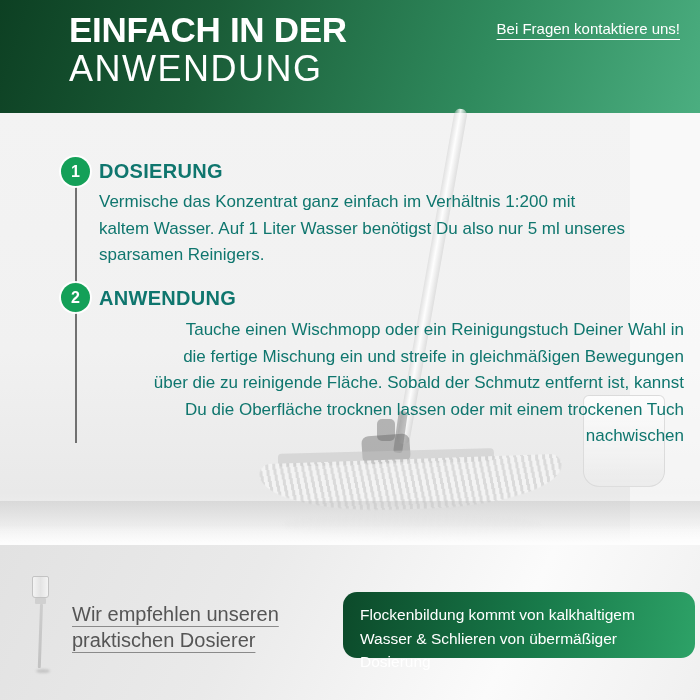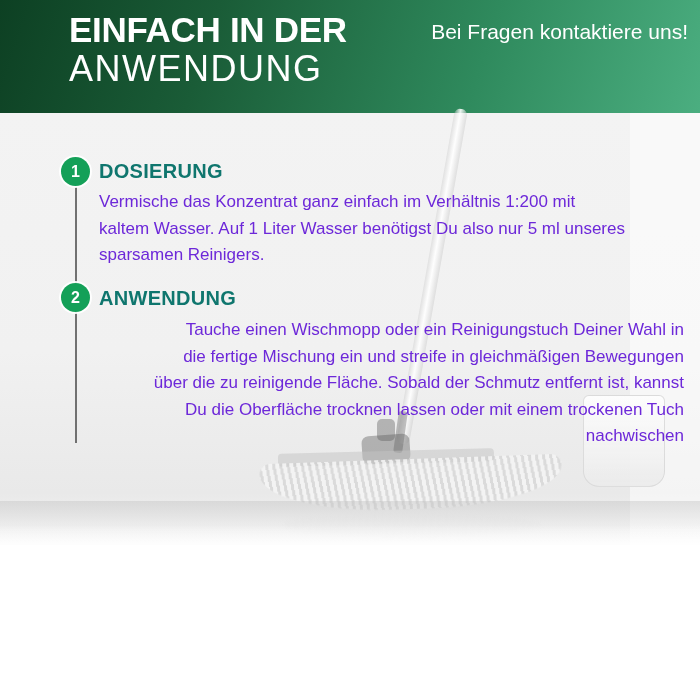--- a/index.html
+++ b/index.html
@@ -9,22 +9,22 @@
   }
   
   .header{
     position:absolute;left:0;top:0;width:700px;height:113px;
     background:linear-gradient(108deg,#0d4023 0%,#1a5c37 30%,#2f8a5d 68%,#4bae80 100%);
   }
   .header h1{position:absolute;left:69px;top:10px;margin:0;color:#ffffff;line-height:39px;}
   .title-line1{display:block;font-size:35px;font-weight:900;letter-spacing:-0.3px;}
   .title-line2{display:block;font-size:36px;font-weight:300;letter-spacing:1.5px;}
   .contact{
-    position:absolute;right:12px;top:20px;color:#ffffff;font-size:21px;font-weight:400;
-    text-underline-offset:5px;text-decoration-thickness:1px;cursor:pointer;
+    position:absolute;right:20px;top:20px;color:#ffffff;font-size:15px;font-weight:400;
+    text-decoration:underline;text-underline-offset:5px;text-decoration-thickness:1px;cursor:pointer;
   }
   
   .main{position:absolute;left:0;top:113px;width:700px;height:432px;}
   .wall{
     position:absolute;inset:0;
     background:linear-gradient(180deg,#f3f3f3 0%,#f1f1f1 55%,#e9e9e9 88%,#f6f6f6 100%);
   }
   .wall-light{
     position:absolute;left:630px;top:0;width:70px;height:100%;
     background:rgba(255,255,255,0.5);
@@ -83,21 +83,21 @@
   }
   .badge-1{left:61px;top:44px;}
   .badge-2{left:61px;top:170px;}
   .step-title{
     position:absolute;left:99px;margin:0;color:#0f766e;
     font-size:20px;font-weight:800;letter-spacing:0.3px;
   }
   .title-1{top:47px;}
   .title-2{top:174px;}
   .step-body{
-    position:absolute;left:99px;width:585px;margin:0;color:#6d28d9;
+    position:absolute;left:99px;width:585px;margin:0;color:#0f766e;
     font-size:17px;line-height:26.5px;white-space:pre-line;
   }
   .body-1{top:76px;}
   .body-2{top:204px;text-align:right;}
   
   .bottom{
     position:absolute;left:0;top:545px;width:700px;height:155px;
     background:linear-gradient(115deg,#e2e2e2 0%,#eaeaea 35%,#fbfbfb 72%,#f0f0f0 100%);
   }
   .pump{position:absolute;left:30px;top:31px;width:26px;height:112px;}
@@ -166,14 +166,26 @@
 
     <div class="step-badge badge-2">2</div>
     <h2 class="step-title title-2">ANWENDUNG</h2>
     <p class="step-body body-2">Tauche einen Wischmopp oder ein Reinigungstuch Deiner Wahl in
 die fertige Mischung ein und streife in gleichmäßigen Bewegungen
 über die zu reinigende Fläche. Sobald der Schmutz entfernt ist, kannst
 Du die Oberfläche trocknen lassen oder mit einem trockenen Tuch
 nachwischen</p>
   </div>
 
+  <div class="bottom">
+    <div class="pump">
+      <div class="pump-cap"></div>
+      <div class="pump-collar"></div>
+      <div class="pump-tube"></div>
+      <div class="pump-shadow"></div>
+    </div>
+    <p class="recommend">Wir empfehlen unseren
+praktischen Dosierer</p>
+    <div class="infobox">Flockenbildung kommt von kalkhaltigem
+Wasser &amp; Schlieren von übermäßiger Dosierung</div>
+  </div>
 
 </div>
 
 </body></html>

